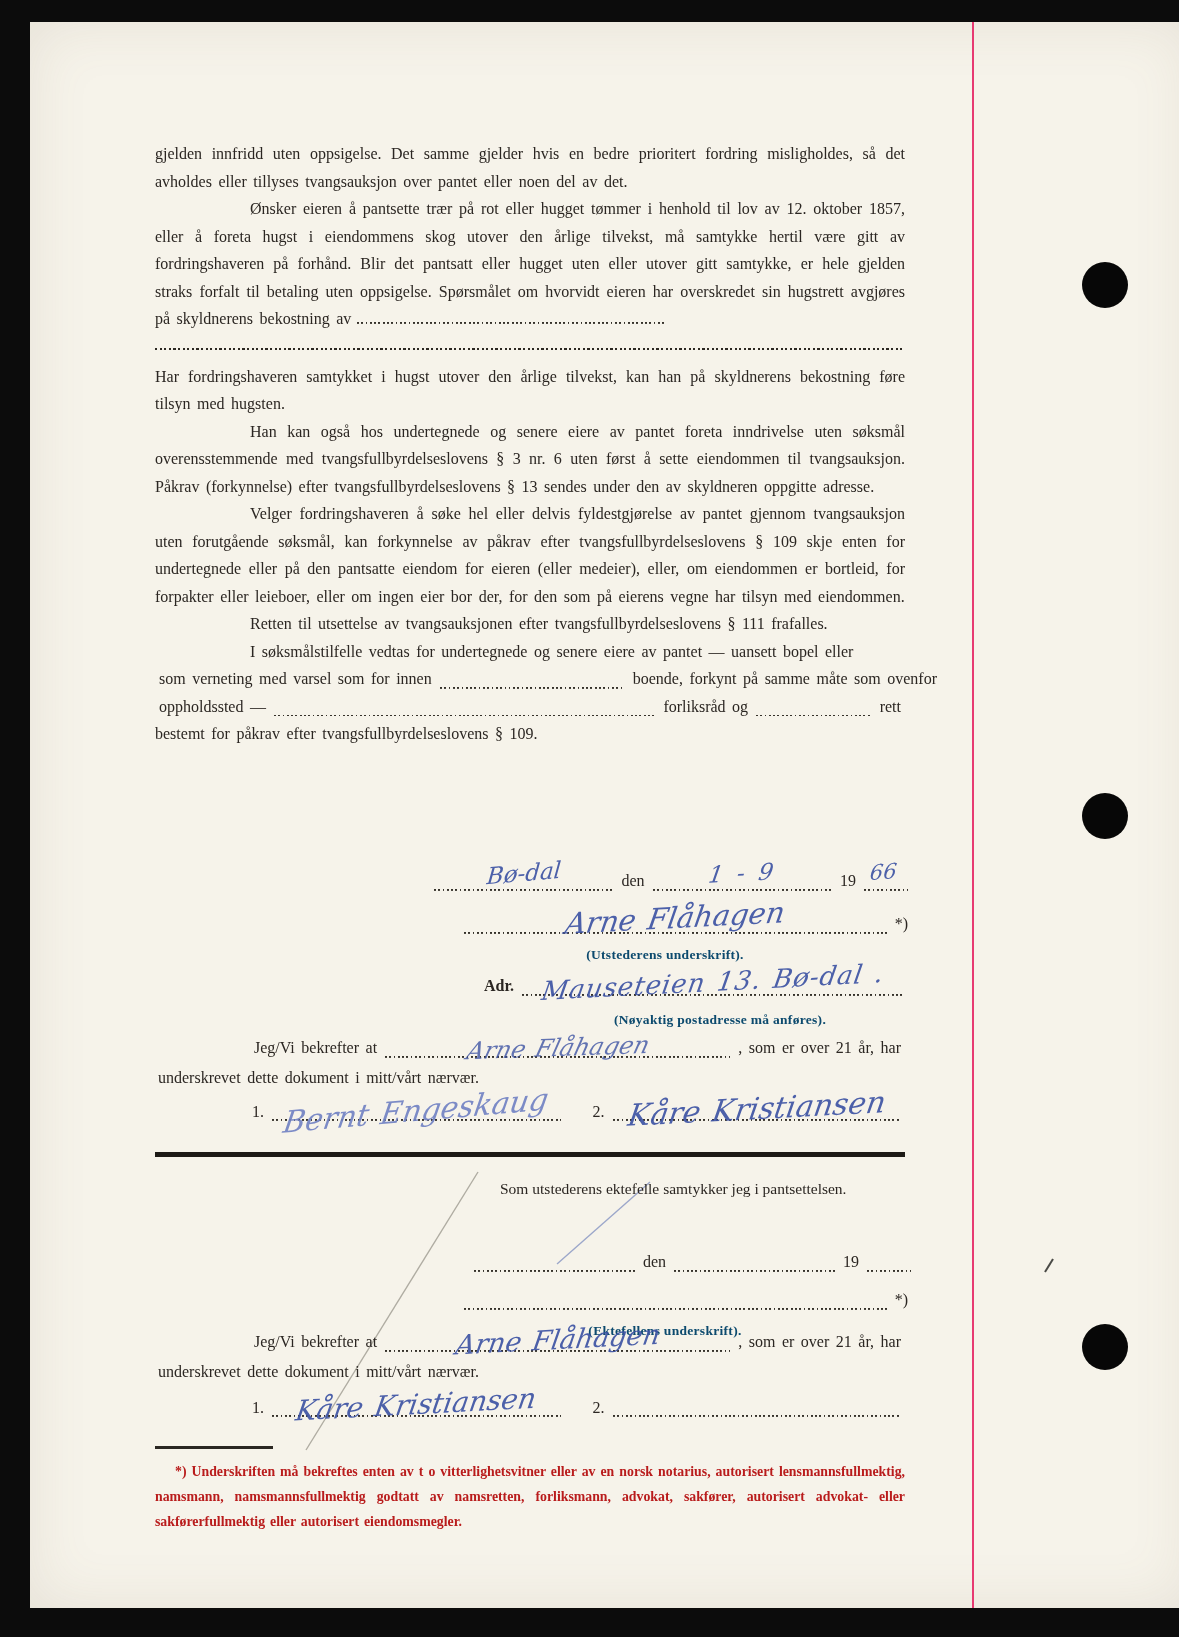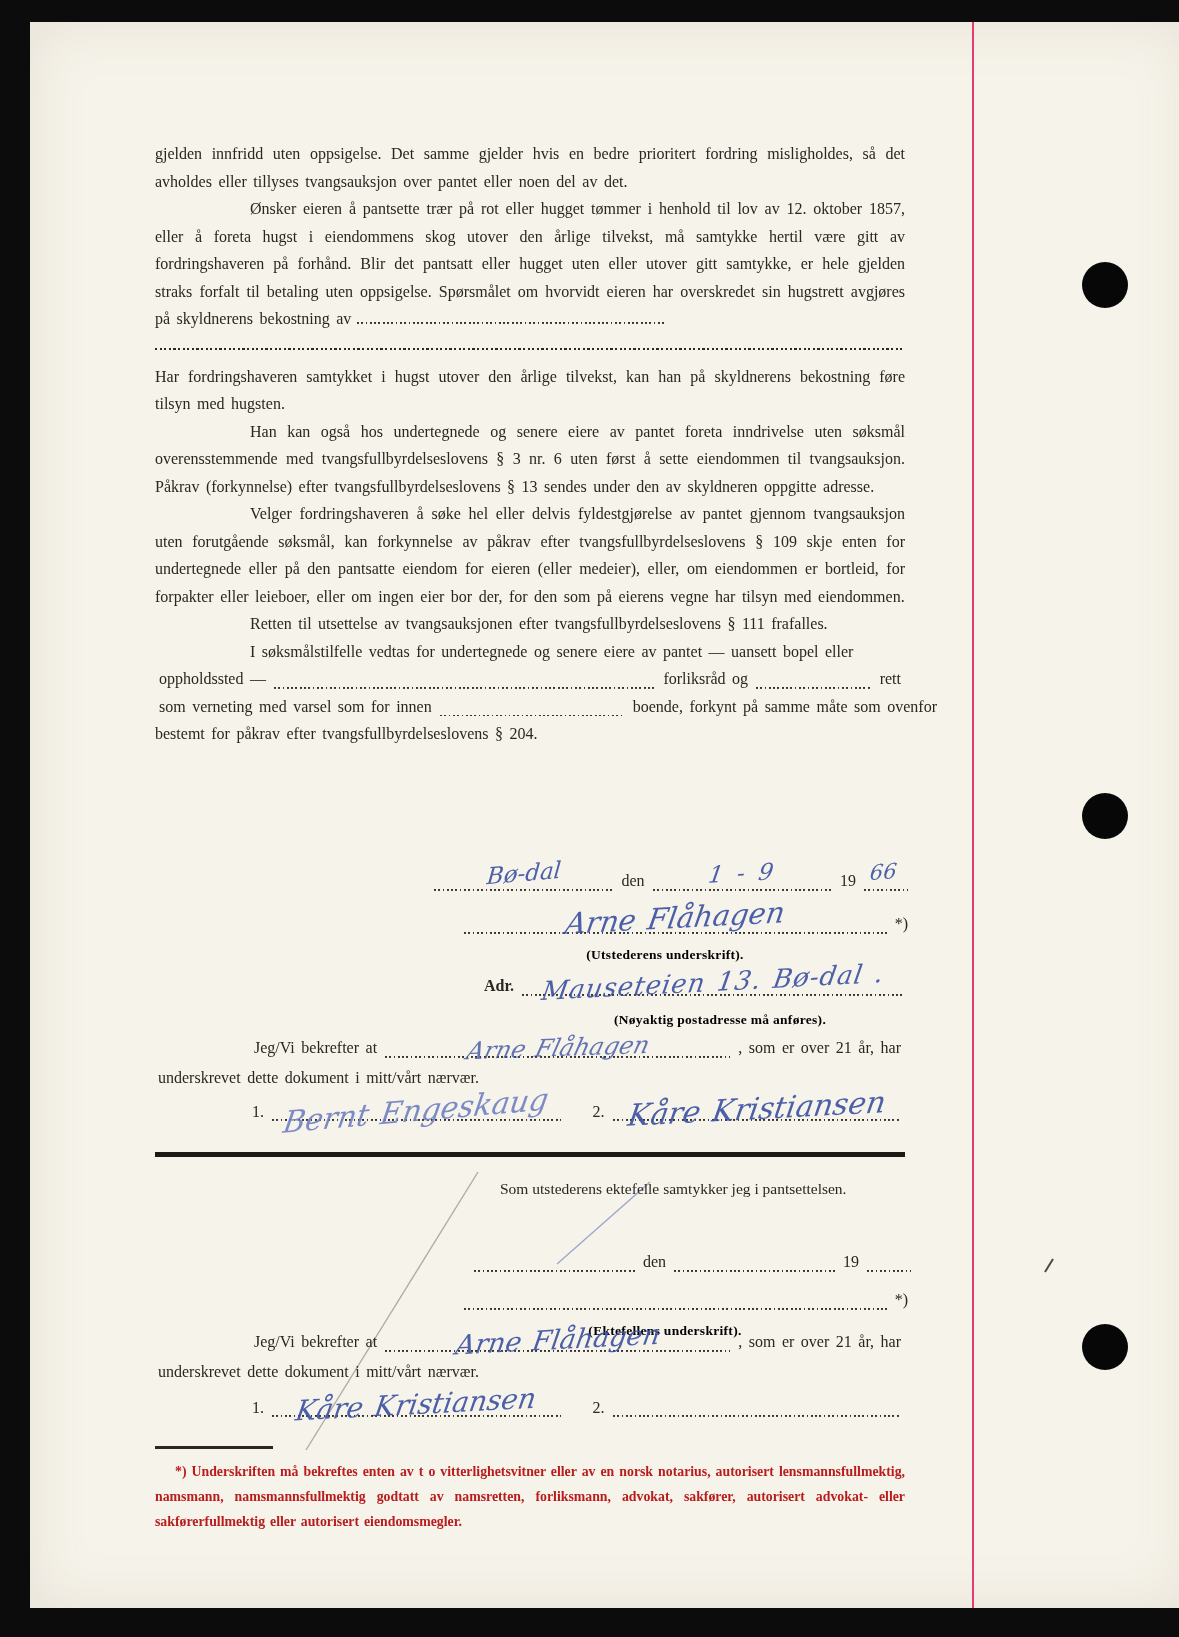--- a/index.html
+++ b/index.html
@@ -23,21 +23,21 @@
         background:repeating-linear-gradient(90deg,#2c2822 0 2.2px,transparent 2.2px 4.6px) left bottom / 100% 2.4px no-repeat;}
 
   .row{display:flex;align-items:flex-end;min-height:26px;font-size:16px;line-height:27.5px;color:#2b2622;word-spacing:2.5px;}
   .venue{margin:0;}
   .lbl{padding:0 4px;white-space:nowrap;}
   .bold{font-weight:700;}
 
   .abs{position:absolute;color:#2b2622;}
   .date1{left:400px;top:845px;width:482px;}
   .sig1{left:430px;top:888px;width:452px;}
-  .cap{font-size:13.5px;font-weight:700;text-align:center;letter-spacing:.3px;color:#000000;}
+  .cap{font-size:13.5px;font-weight:700;text-align:center;letter-spacing:.3px;color:#0c4a6e;}
   .cap1{left:430px;top:925px;width:410px;}
   .adr{left:450px;top:950px;width:428px;}
   .cap2{left:500px;top:990px;width:380px;}
   .confirm{width:747px;}
   .confirm .c1{padding-left:92px;}
   .confirm p{margin:2px 0 0 0;font-size:16px;line-height:27.5px;word-spacing:2.5px;}
   .confirm1{left:128px;top:1012px;}
   .confirm2{left:128px;top:1306px;}
   .wit{width:657px;}
   .witness1{left:218px;top:1076px;}
@@ -89,32 +89,32 @@
     <div class="content">
       <p>gjelden innfridd uten oppsigelse. Det samme gjelder hvis en bedre prioritert fordring misligholdes, så det avholdes eller tillyses tvangsauksjon over pantet eller noen del av det.</p>
       <p class="ind"><span>Ønsker eieren å pantsette trær på rot eller hugget tømmer i henhold til lov av 12. oktober 1857, eller å foreta hugst i eiendommens skog utover den årlige tilvekst, må samtykke hertil være gitt av fordringshaveren på forhånd. Blir det pantsatt eller hugget uten eller utover gitt samtykke, er hele gjelden straks forfalt til betaling uten oppsigelse. Spørsmålet om hvorvidt eieren har overskredet sin hugstrett avgjøres på skyldnerens bekostning av</span><span class="inl"></span></p>
       <div class="dotted-divider"></div>
       <p>Har fordringshaveren samtykket i hugst utover den årlige tilvekst, kan han på skyldnerens bekostning føre tilsyn med hugsten.</p>
       <p class="ind">Han kan også hos undertegnede og senere eiere av pantet foreta inndrivelse uten søksmål overensstemmende med tvangsfullbyrdelseslovens § 3 nr. 6 uten først å sette eiendommen til tvangsauksjon. Påkrav (forkynnelse) efter tvangsfullbyrdelseslovens § 13 sendes under den av skyldneren oppgitte adresse.</p>
       <p class="ind">Velger fordringshaveren å søke hel eller delvis fyldestgjørelse av pantet gjennom tvangsauksjon uten forutgående søksmål, kan forkynnelse av påkrav efter tvangsfullbyrdelseslovens § 109 skje enten for undertegnede eller på den pantsatte eiendom for eieren (eller medeier), eller, om eiendommen er bortleid, for forpakter eller leieboer, eller om ingen eier bor der, for den som på eierens vegne har tilsyn med eiendommen.</p>
       <p class="ind">Retten til utsettelse av tvangsauksjonen efter tvangsfullbyrdelseslovens § 111 frafalles.</p>
       <p class="ind">I søksmålstilfelle vedtas for undertegnede og senere eiere av pantet — uansett bopel eller</p>
       <div class="row venue">
+        <span class="lbl">som verneting med varsel som for innen</span>
+        <span class="lead" style="flex:0 0 185px;"></span>
+        <span class="lbl">boende, forkynt på samme måte som ovenfor</span>
+      </div>
+      <div class="row venue">
         <span class="lbl">oppholdssted —</span>
         <span class="lead" style="flex:3.3;"></span>
         <span class="lbl">forliksråd og</span>
         <span class="lead" style="flex:1;"></span>
         <span class="lbl">rett</span>
       </div>
-      <div class="row venue">
-        <span class="lbl">som verneting med varsel som for innen</span>
-        <span class="lead" style="flex:0 0 185px;"></span>
-        <span class="lbl">boende, forkynt på samme måte som ovenfor</span>
-      </div>
-      <p>bestemt for påkrav efter tvangsfullbyrdelseslovens § 204.</p>
+      <p>bestemt for påkrav efter tvangsfullbyrdelseslovens § 109.</p>
     </div>
 
     <div class="row abs date1">
       <span class="lead" style="flex:1.3;">
         <span class="hw hw-place">Bø-dal</span>
       </span>
       <span class="lbl">den</span>
       <span class="lead" style="flex:1.3;">
         <span class="hw hw-date">1 - 9</span>
       </span>

